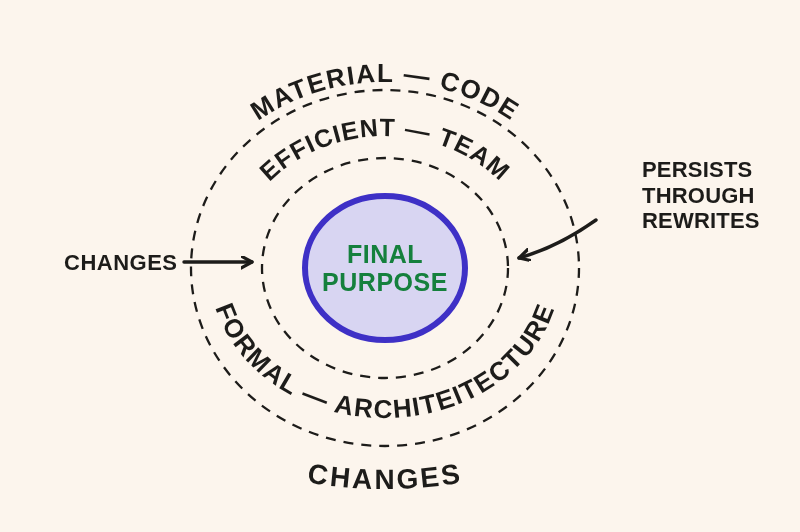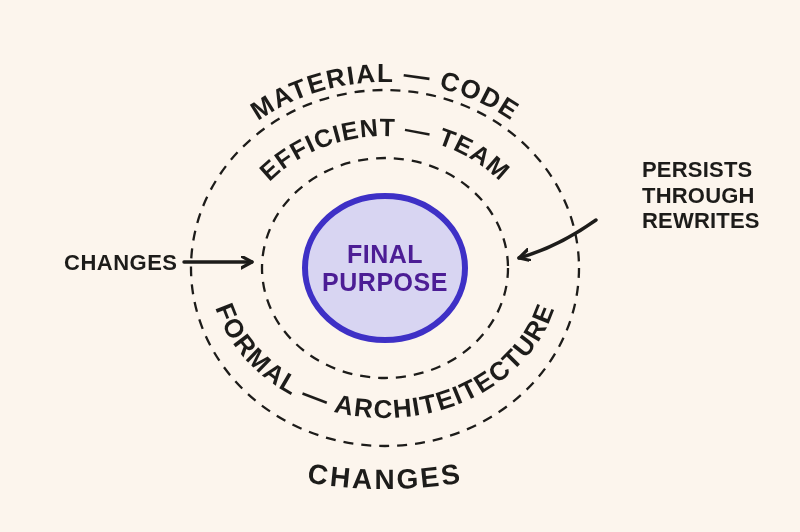--- a/index.html
+++ b/index.html
@@ -38,21 +38,21 @@
     white-space: normal;
   }
   .center-label {
     left: 310px;
     top: 240px;
     width: 150px;
     text-align: center;
     font-size: 25px;
     line-height: 1.12;
     letter-spacing: 0.5px;
-    color: #4c1d95;
+    color: #15803d;
   }
   .left-changes {
     left: 64px;
     top: 250px;
     font-size: 22px;
     letter-spacing: 0.5px;
   }
   .persists {
     left: 602px;
     top: 157px;

